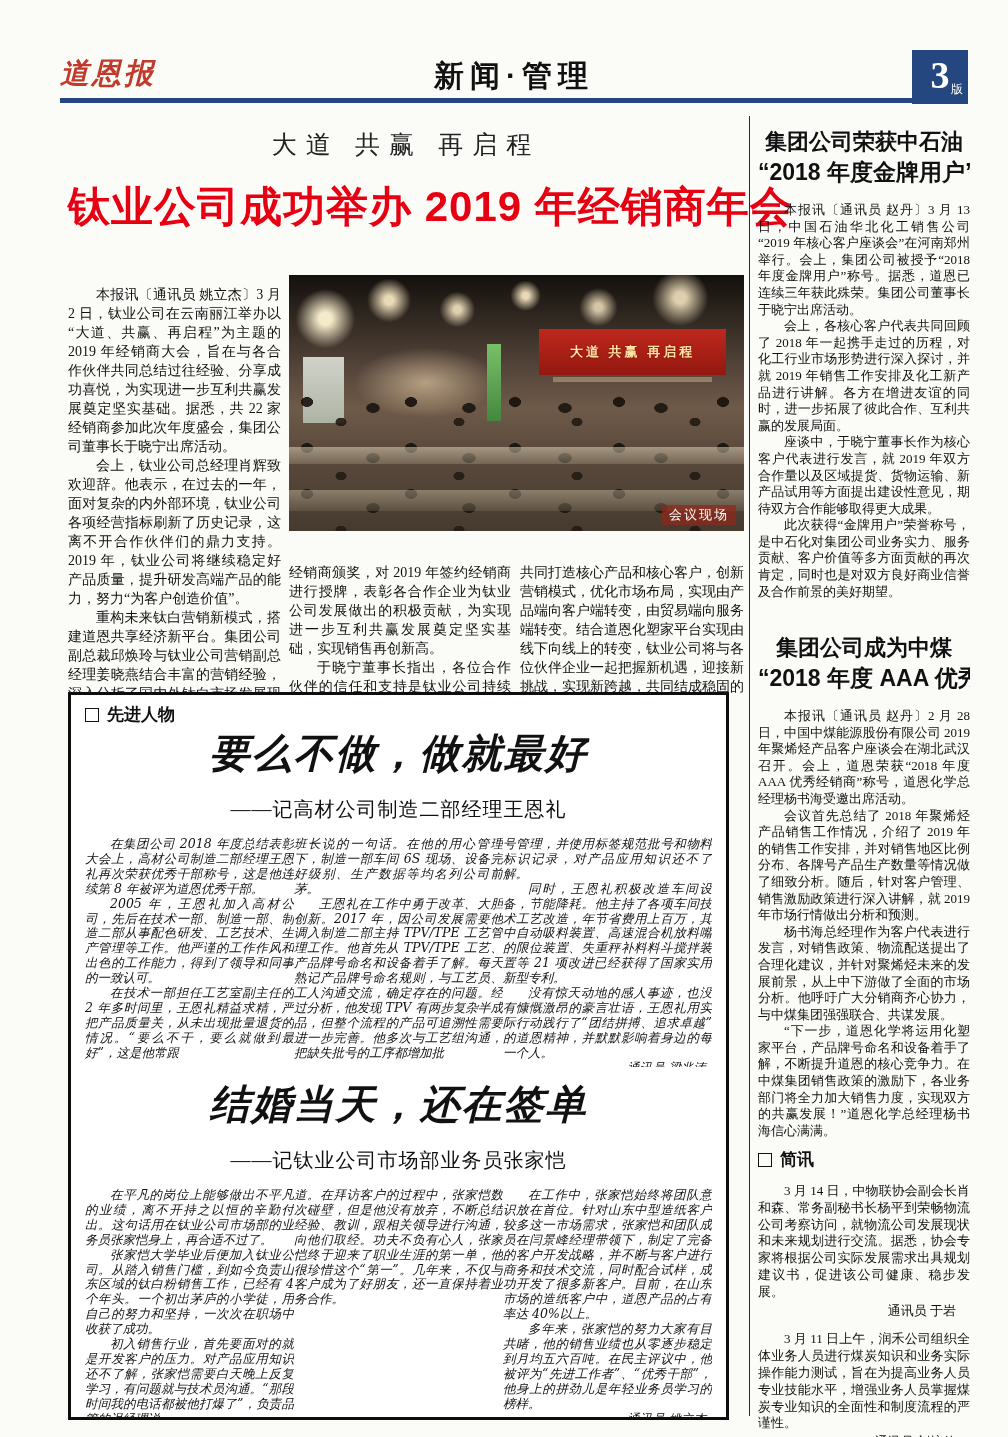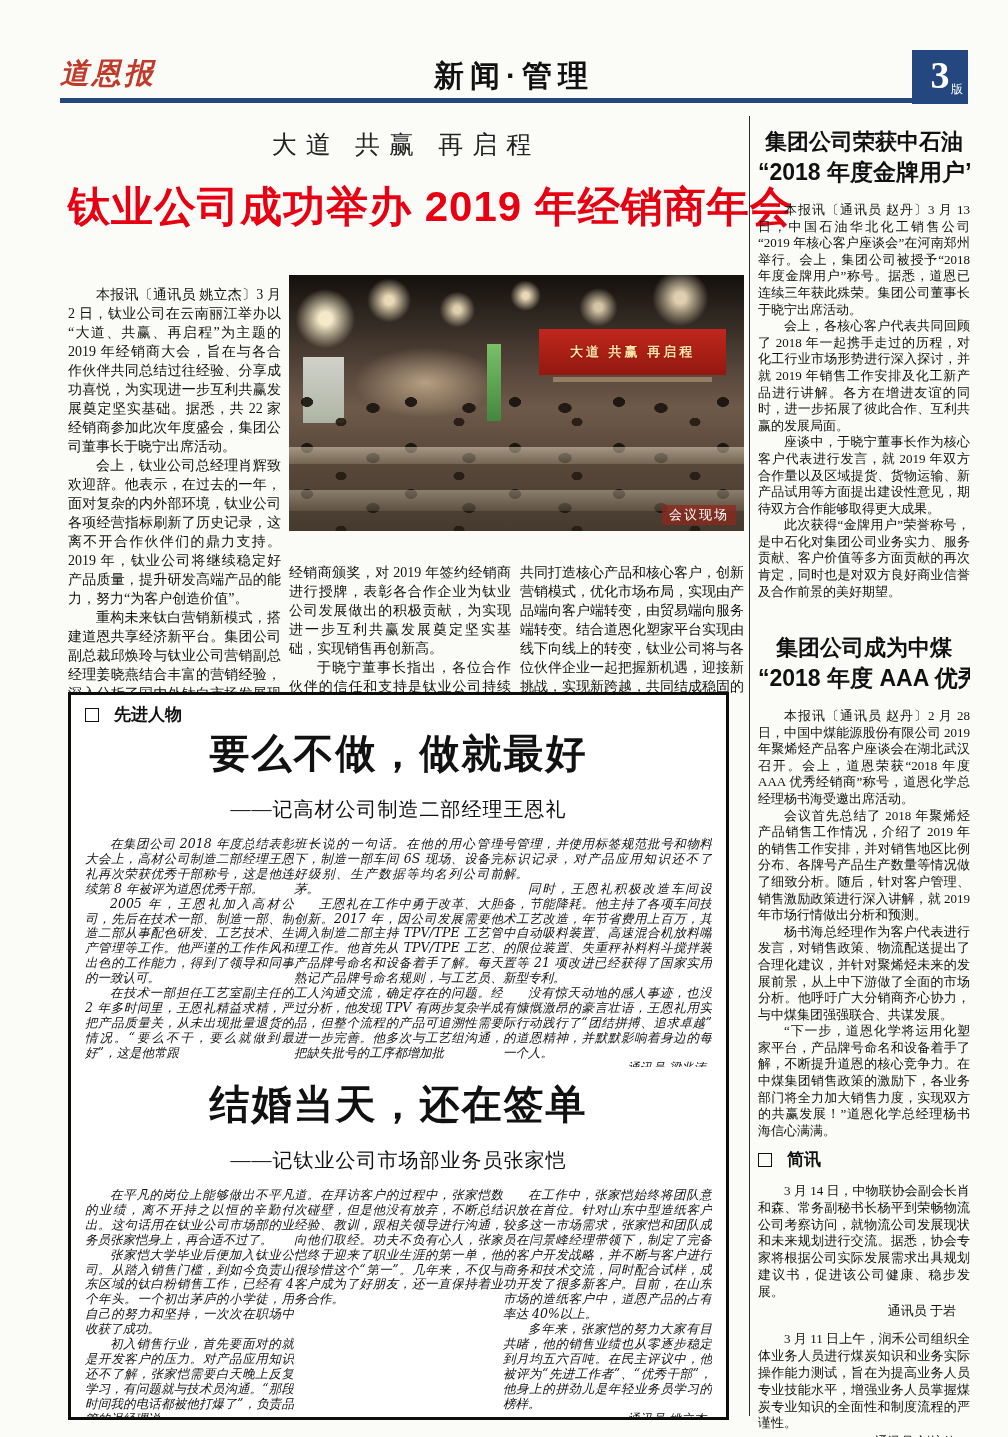--- a/index.html
+++ b/index.html
@@ -75,30 +75,30 @@
   .r-art1{top:8px;height:502px;}
   .r-art2{top:514px;height:512px;}
   .rtitle{text-align:center;font-weight:bold;font-family:"Liberation Sans","DejaVu Sans",sans-serif;
         line-height:31px;white-space:nowrap;}
   .rtitle .l1{font-size:22px;}
   .rtitle .l2{font-size:23px;}
   .rbody{margin-top:14px;font-size:13px;line-height:16.6px;text-align:justify;}
   .rbody p{margin:0;text-indent:2em;}
   .r-briefs{position:absolute;left:0;right:0;top:1030px;height:290px;overflow:hidden;}
   .briefs-label,.box-label{font-family:"Liberation Sans","DejaVu Sans",sans-serif;
-        font-weight:bold;font-size:17px;display:flex;align-items:center;gap:15px;text-align:center;}
+        font-weight:bold;font-size:17px;display:flex;align-items:center;gap:8px;text-align:center;}
   .sq{display:inline-block;width:12px;height:12px;border:1.5px solid #111;}
   .brief{margin-top:12px;font-size:13px;line-height:16.8px;text-align:justify;}
   .brief p{margin:0;text-indent:2em;}
   .brief .byline{text-align:right;text-indent:0;padding-right:14px;margin-top:2px;}
   
   .feature-box{position:absolute;left:68px;top:692px;width:661px;height:728px;
         border:3px solid #0d0d0d;background:#fff;padding:8px 14px;box-sizing:border-box;overflow:hidden;}
   .fheadline{text-align:center;font-size:40px;font-weight:bold;letter-spacing:2px;margin-top:0;
-        font-family:"Liberation Sans","DejaVu Sans",sans-serif;white-space:nowrap;}
+        font-family:"Liberation Sans","DejaVu Sans",sans-serif;white-space:nowrap;font-style:italic;}
   .fsubtitle{text-align:center;font-size:20px;margin-top:15px;letter-spacing:1px;}
   .fcols{display:flex;gap:0;margin-top:14px;}
   .fcol{flex:1;font-size:12.5px;line-height:14.9px;text-align:justify;overflow:hidden;
         font-style:italic;font-family:"DejaVu Serif","Liberation Serif",serif;}
   .fcol p{margin:0;text-indent:2em;}
   .fcol p.cont{text-indent:0;}
   .fcols-a1{height:230px;}
   .fcols-a2{height:238px;}
   .fbyline{text-align:right;text-indent:0 !important;padding-right:6px;}
   .fh2{margin-top:10px;}

